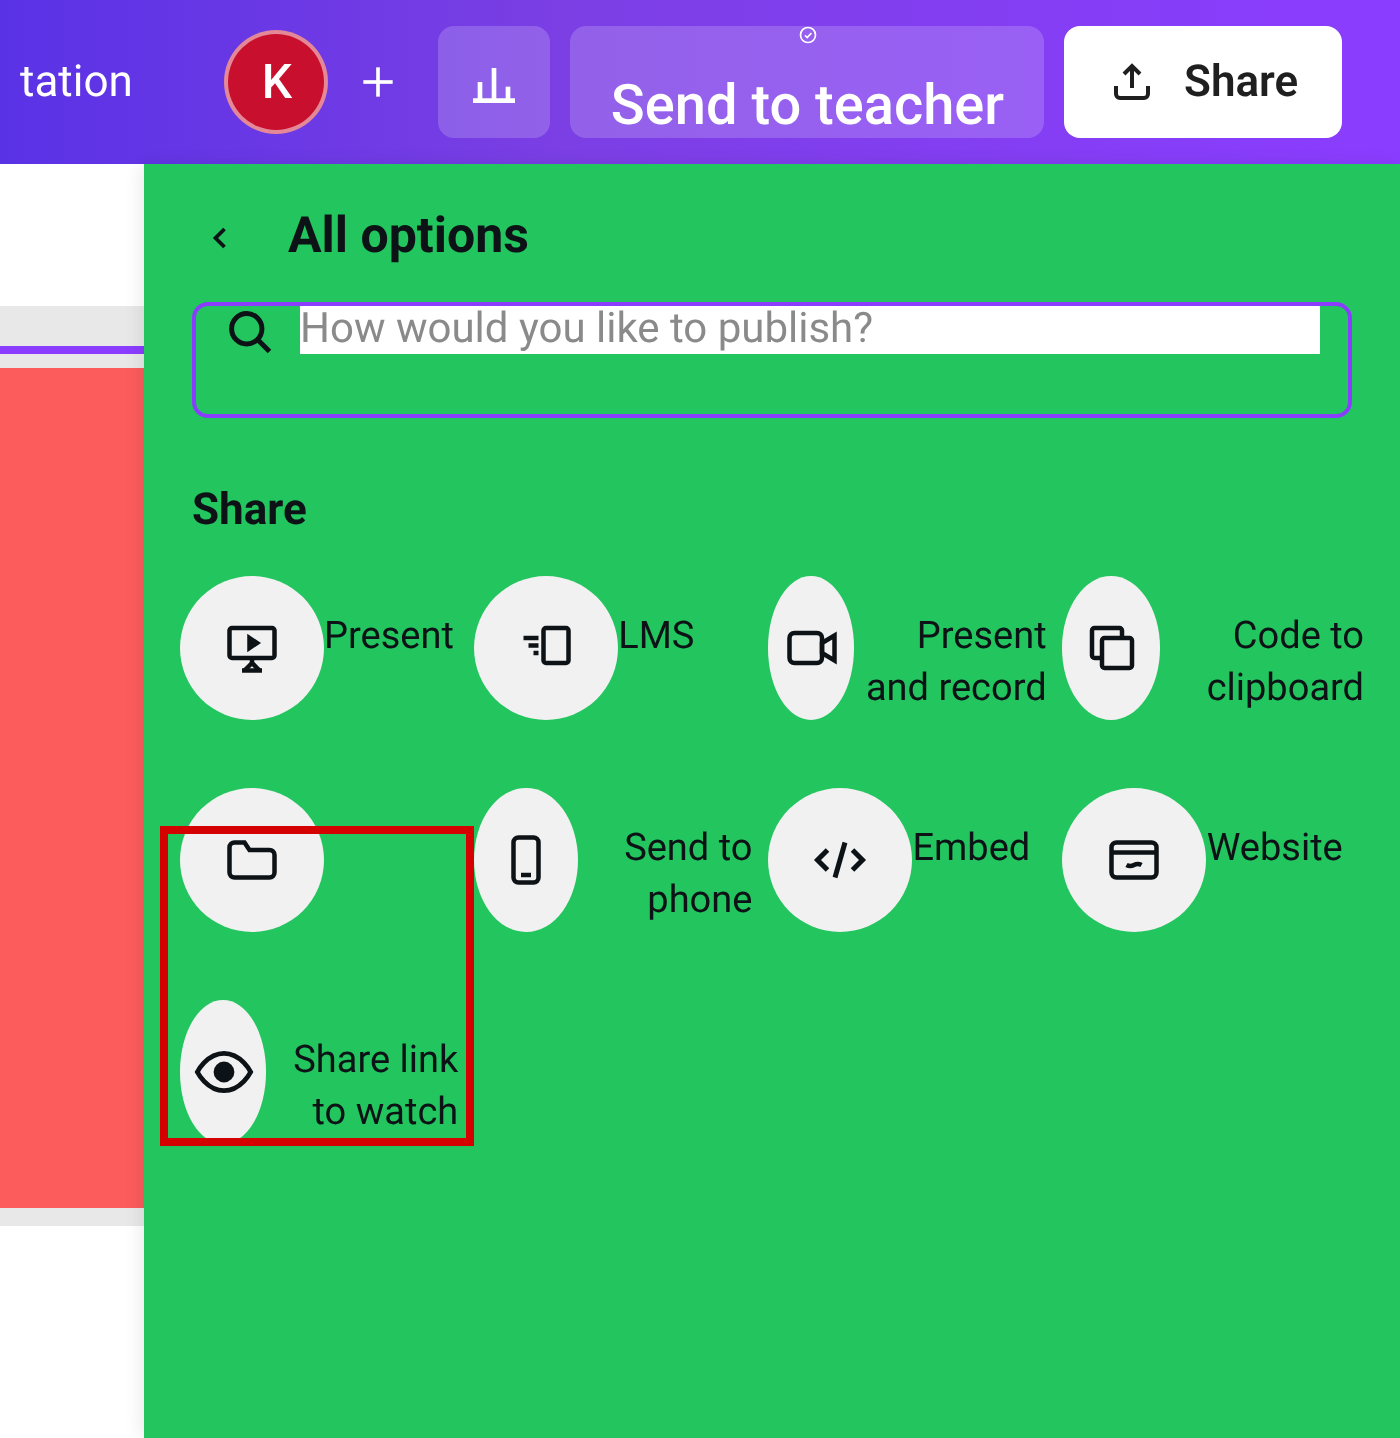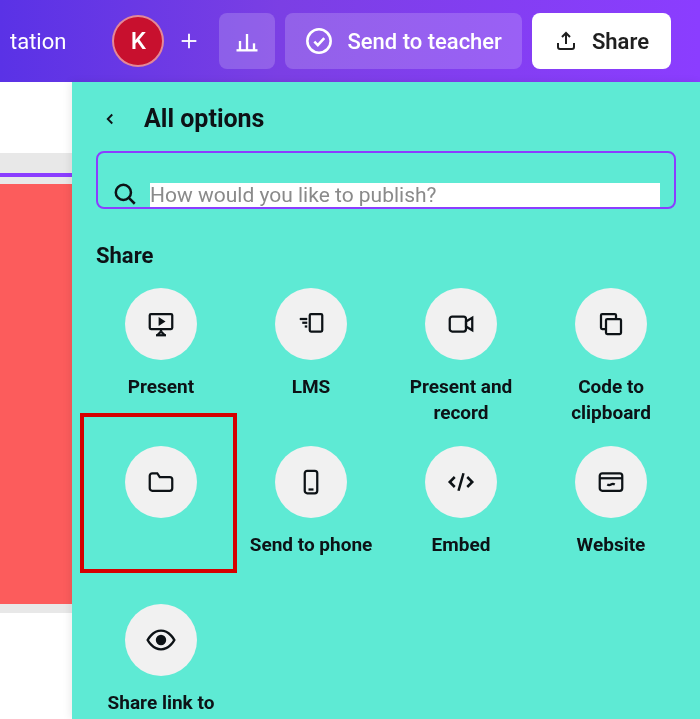--- a/index.html
+++ b/index.html
@@ -70,22 +70,23 @@
     .send-teacher {
       height: 56px;
       border-radius: 8px;
       background: rgba(255,255,255,0.18);
       display: flex;
       align-items: center;
       padding: 0 20px;
       gap: 14px;
       color: #fff;
       cursor: pointer;
-      font-size: 22px;
+      font-size: 28px;
       font-weight: 500;
+      flex-direction: column;
     }
     .share-btn {
       height: 56px;
       border-radius: 8px;
       background: #fff;
       display: flex;
       align-items: center;
       padding: 0 22px;
       gap: 14px;
       color: #1f1f1f;
@@ -116,21 +117,21 @@
       width: 80px;
       height: 420px;
       background: #fc5c5c;
     }
     .panel {
       position: absolute;
       top: 82px;
       left: 72px;
       right: 0;
       bottom: 0;
-      background: #5eead4;
+      background: #22c55e;
       box-shadow: -2px 0 8px rgba(0,0,0,0.08);
       display: flex;
       flex-direction: column;
     }
     .panel-header {
       display: flex;
       align-items: center;
       gap: 20px;
       padding: 22px 24px 18px;
     }
@@ -147,21 +148,21 @@
       font-size: 25px;
       font-weight: 700;
       color: #0d1216;
     }
     .search-wrap {
       margin: 0 24px 18px;
       height: 58px;
       border: 2px solid #8b3dff;
       border-radius: 8px;
       display: flex;
-      align-items: flex-end;
+      align-items: flex-start;
       padding: 0 14px;
       gap: 12px;
     }
     .search-wrap svg {
       flex-shrink: 0;
     }
     .search-input {
       flex: 1;
       border: none;
       outline: none;
@@ -193,26 +194,25 @@
       color: #0d1216;
       padding: 6px 10px 14px;
     }
     .grid {
       display: grid;
       grid-template-columns: repeat(4, 1fr);
       gap: 8px 0;
     }
     .option {
       display: flex;
-      flex-direction: column;
+      flex-direction: row;
       align-items: center;
       padding: 6px 4px;
       cursor: pointer;
-      text-align: center;
-      font-weight: bold;
+      text-align: right;
     }
     .option-icon {
       width: 72px;
       height: 72px;
       border-radius: 50%;
       background: #f1f1f1;
       display: flex;
       align-items: center;
       justify-content: center;
       margin-bottom: 14px;

